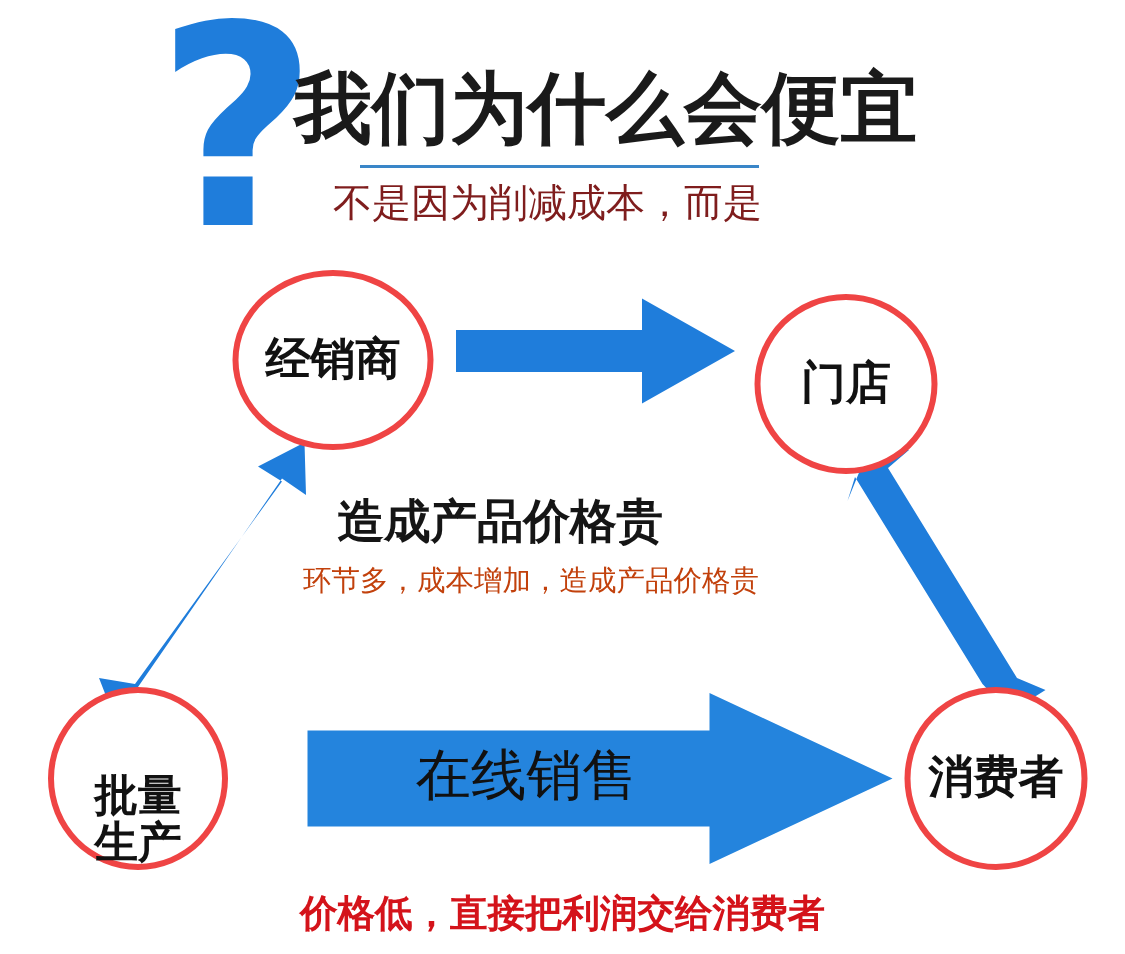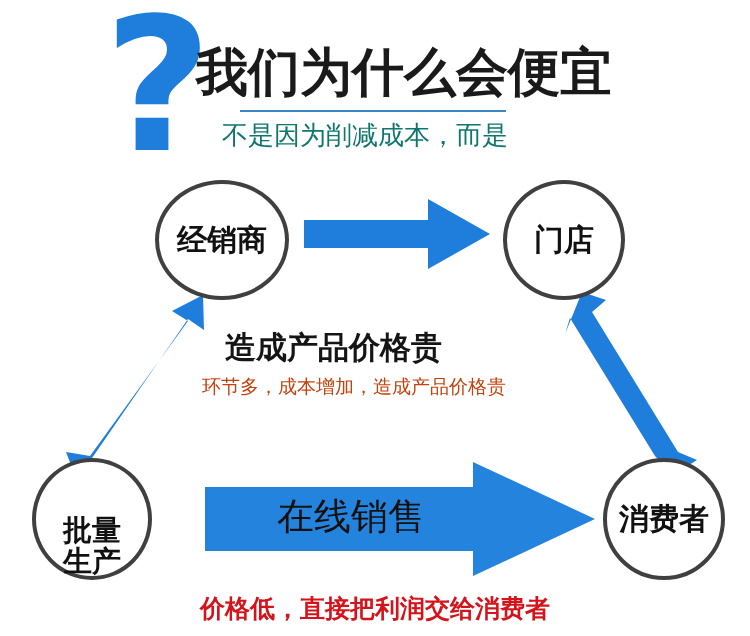--- a/index.html
+++ b/index.html
@@ -34,45 +34,45 @@
     font-family:"DejaVu Sans","Liberation Sans",sans-serif;
   }
   .title-rule{
     position:absolute;left:240px;top:110px;
     width:266px;height:2px;
     background:#3a86c8;
   }
   .subtitle{
     position:absolute;left:222px;top:118px;
     font-size:26px;
-    color:#0f766e;
+    color:#7f1d1d;
     white-space:nowrap;
     font-family:Liberation Serif, serif;
   }
 
   
   .node{
     position:absolute;
-    border:4px solid #404040;
+    border:4px solid #ef4444;
     border-radius:50%;
     background:#ffffff;
     display:flex;
     align-items:center;
     justify-content:center;
     text-align:center;
     color:#111111;
     font-weight:700;
     font-family:"DejaVu Sans","Liberation Sans",sans-serif;
     z-index:3;
     box-sizing:border-box;
   }
   .node span{display:block;line-height:1.05;white-space:pre-line;}
 
   #node-dealer   {left:155px;top:180px;width:134px;height:120px;font-size:30px;}
-  #node-store    {left:503px;top:180px;width:122px;height:120px;font-size:30px;}
+  #node-store    {left:503px;top:196px;width:122px;height:120px;font-size:30px;}
   #node-factory  {left:32px; top:458px;width:120px;height:122px;font-size:29px;align-items:flex-end;}
   #node-consumer {left:603px;top:458px;width:122px;height:122px;font-size:30px;}
 
   
   #arrows{position:absolute;left:0;top:0;width:750px;height:636px;z-index:2;}
 
   
   .mid-head{
     position:absolute;left:225px;top:327px;
     font-size:31px;font-weight:700;color:#151515;

